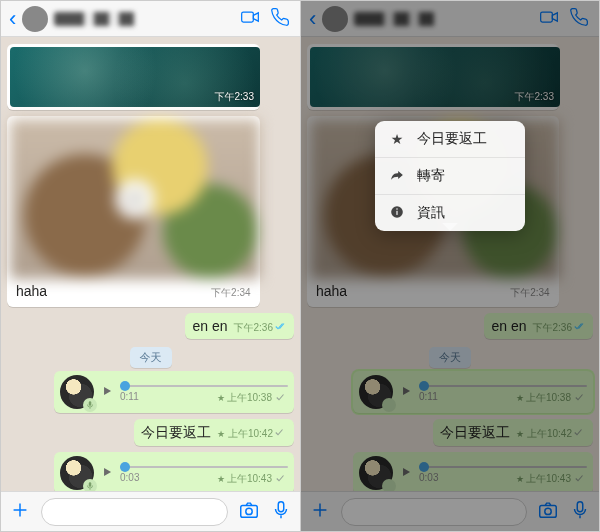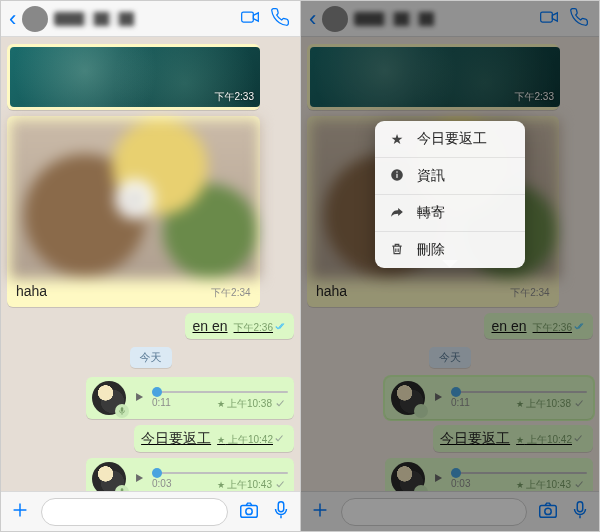--- a/index.html
+++ b/index.html
@@ -10,21 +10,21 @@
 
   .header { height:36px; background:#f7f7f7; border-bottom:1px solid #d9d9d9; display:flex; align-items:center; padding:0 8px; gap:6px; flex-shrink:0; }
   .back { color:#007aff; font-size:22px; font-weight:300; }
   .avatar-sm { width:26px; height:26px; border-radius:50%; background:#888; }
   .title-blur { flex:1; height:14px; background:linear-gradient(90deg,#505050 0 30px,#eaeaea 30px 40px,#505050 40px 55px,#eaeaea 55px 65px,#505050 65px 80px, transparent 80px); filter:blur(2.5px); border-radius:3px; }
   .hdr-ico { color:#007aff; width:24px; text-align:center; }
   .hdr-ico svg { width:20px; height:20px; stroke:#007aff; fill:none; stroke-width:1.5; }
 
   .chat { flex:1; overflow:hidden; padding:4px 6px 0; display:flex; flex-direction:column; font-size:13px; }
   .bubble { border-radius:6px; box-shadow:0 1px 0.5px rgba(0,0,0,.13); margin:3px 0; max-width:88%; position:relative; }
-  .in { background:#fef9c3; align-self:flex-start; }
+  .in { background:#ffffff; align-self:flex-start; }
   .out { background:#dcf8c6; align-self:flex-end; }
 
   .img-msg { padding:3px; }
   .img-thumb { width:250px; border-radius:4px; display:block; position:relative; overflow:hidden; }
   .wall { height:60px; background:linear-gradient(135deg,#1a6b6b,#0d3838); }
   .wall::after{content:"";position:absolute;inset:0;background:radial-gradient(circle at 30% 40%,rgba(180,220,200,.3),transparent 40%),radial-gradient(circle at 70% 60%,rgba(120,180,160,.25),transparent 40%);}
   .food { height:160px; background:
      radial-gradient(circle at 60% 30%, #e8d070 0 25%, transparent 26%),
      radial-gradient(circle at 30% 60%, #8a6a4a 0 30%, transparent 31%),
      radial-gradient(circle at 80% 70%, #6a8a4a 0 20%, transparent 21%),
@@ -33,26 +33,26 @@
   .dl-btn { position:absolute; left:50%; top:50%; width:40px; height:40px; margin:-20px 0 0 -20px; background:rgba(245,245,245,.95); border-radius:50%; display:flex; align-items:center; justify-content:center; }
   .dl-btn svg { width:18px; height:18px; stroke:#555; fill:none; stroke-width:2; }
 
   .cap-row { display:flex; align-items:baseline; justify-content:space-between; padding:4px 6px 4px 6px; gap:8px; }
   .caption { font-size:14px; color:#222; }
   .time { font-size:10px; color:#8c8c8c; }
   .out .time { color:#7ba06a; }
   .ticks { display:inline-block; margin-left:2px; }
   .ticks svg { width:12px; height:9px; }
 
-  .txt-msg { padding:5px 7px 4px; display:flex; align-items:baseline; gap:6px;text-decoration:underline; }
+  .txt-msg { padding:5px 7px 4px; display:flex; align-items:baseline; gap:6px; }
   .txt-msg .body { font-size:14px; color:#222; }
 
-  .date-chip { align-self:center; background:#dbe9f4; color:#5a7a95; font-size:11px; padding:3px 10px; border-radius:5px; margin:5px 0 6px; box-shadow:0 1px 0.5px rgba(0,0,0,.1);}
-
-  .voice { display:flex; align-items:center; padding:4px 6px; gap:6px; width:208px; }
+  .date-chip { align-self:center; background:#dbe9f4; color:#5a7a95; font-size:11px; padding:3px 10px; border-radius:5px; margin:5px 0 0; box-shadow:0 1px 0.5px rgba(0,0,0,.1);}
+
+  .voice { display:flex; align-items:center; padding:4px 6px; gap:6px; width:240px; }
   .vavatar { width:34px; height:34px; border-radius:50%; background:radial-gradient(circle at 40% 35%, #f5e8c0 0 25%, transparent 26%), radial-gradient(circle at 60% 60%, #3a3a3a 0 40%, transparent 41%), #2a2a2a; position:relative; flex-shrink:0;}
   .vavatar::after{content:"";position:absolute;right:-3px;bottom:-3px;width:14px;height:14px;border-radius:50%;background:#c9e8b7;display:flex;}
   .vavatar .mic{position:absolute;right:-1px;bottom:-1px;width:10px;height:10px;z-index:1;}
   .play svg { width:14px; height:14px; fill:#6b6b6b; }
   .track { flex:1; display:flex; flex-direction:column; }
   .line { height:2px; background:#bfbfbf; border-radius:1px; margin:6px 0 4px; position:relative; }
   .dot { position:absolute; left:0; top:-4px; width:10px; height:10px; border-radius:50%; background:#4aa3df; }
   .vfoot { display:flex; justify-content:space-between; font-size:10px; color:#8c8c8c; }
   .vfoot .r { color:#7ba06a; display:flex; align-items:center; gap:2px;}
   .star { font-size:9px;}
@@ -301,34 +301,28 @@
   </div>
 
   <div class="dim"></div>
   <div class="menu">
     <div class="menu-item">
           <span class="mi">★</span>
           <span>今日要返工</span>
         </div>
     <div class="menu-item">
           <span class="mi"><svg width="14" height="14" viewBox="0 0 24 24" fill="#444">
+              <path d="M14 9V5l8 7-8 7v-4c-5 0-9 1-12 5 1-6 4-12 12-11z"></path>
+            </svg></span>
+          <span>轉寄</span>
+        </div>
+    <div class="menu-item">
+          <span class="mi"><svg width="14" height="14" viewBox="0 0 24 24" fill="#444">
               <circle cx="12" cy="12" r="10"></circle>
               <rect x="11" y="10" width="2" height="7" fill="#fafafa"></rect>
               <circle cx="12" cy="7" r="1.3" fill="#fafafa"></circle>
             </svg></span>
           <span>資訊</span>
         </div>
-    <div class="menu-item">
-          <span class="mi"><svg width="14" height="14" viewBox="0 0 24 24" fill="#444">
-              <path d="M14 9V5l8 7-8 7v-4c-5 0-9 1-12 5 1-6 4-12 12-11z"></path>
-            </svg></span>
-          <span>轉寄</span>
-        </div>
-    <div class="menu-item">
-          <span class="mi"><svg width="14" height="14" viewBox="0 0 24 24" fill="none" stroke="#444" stroke-width="2">
-              <path d="M4 7h16M9 7V4h6v3M6 7l1 13h10l1-13M10 11v6M14 11v6"></path>
-            </svg></span>
-          <span>刪除</span>
-        </div>
   </div>
 </div>
 
 </div>
 
 </body></html>

